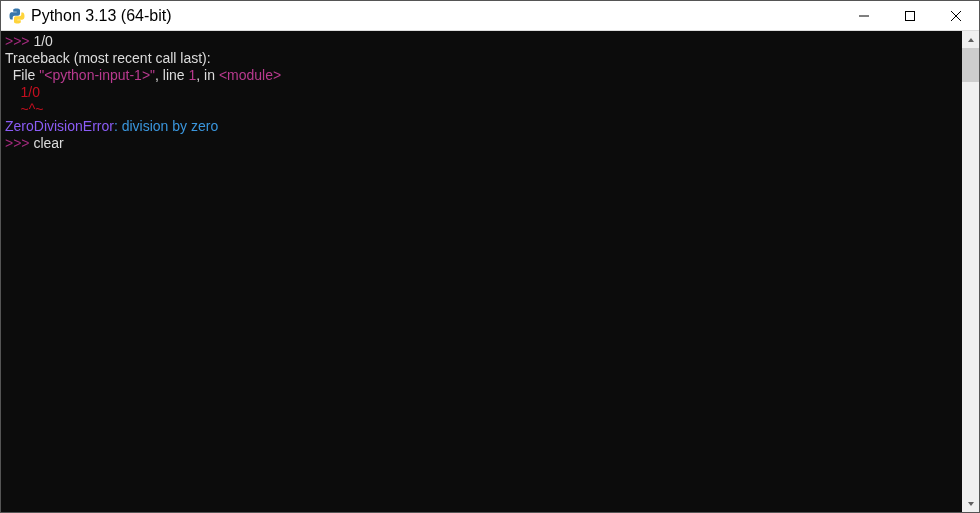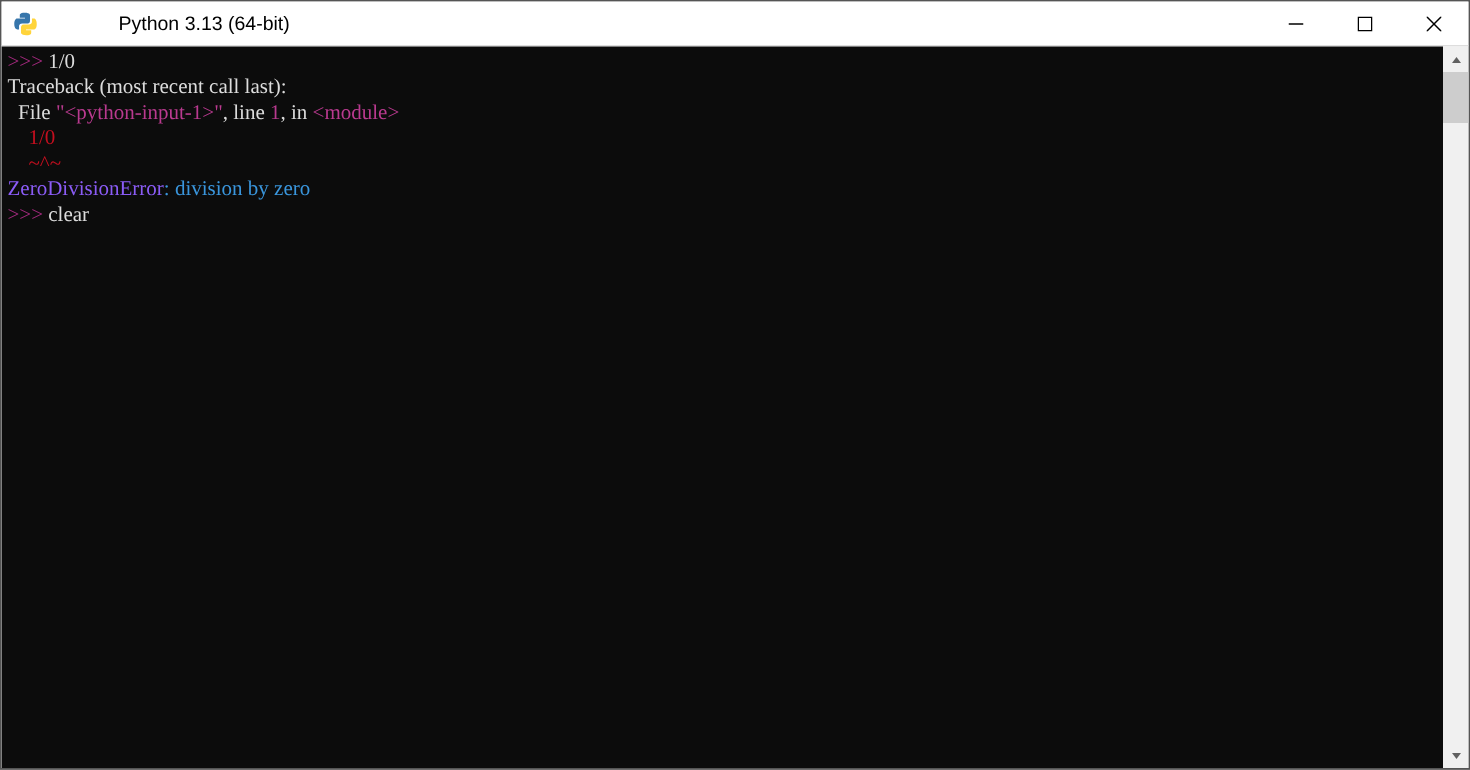--- a/index.html
+++ b/index.html
@@ -20,24 +20,23 @@
     }
     .titlebar-icon {
       width: 16px;
       height: 16px;
       margin: 0 6px 0 8px;
       display: inline-flex;
       align-items: center;
       justify-content: center;
     }
     .titlebar-title {
-      font-size: 13px;
+      font-size: 16px;
       color: #000;
       flex: 0 0 auto;
-      margin-left: 48px;
     }
     .titlebar-spacer { flex: 1; }
     .win-btn {
       width: 46px;
       height: 30px;
       display: flex;
       align-items: center;
       justify-content: center;
       font-size: 10px;
       color: #000;
@@ -45,21 +44,21 @@
     .win-btn svg { width: 10px; height: 10px; }
     .console-area {
       position: relative;
       height: calc(100% - 30px);
       display: flex;
     }
     .console {
       flex: 1;
       background: #0c0c0c;
       color: #cccccc;
-      font-family: Liberation Serif, serif;
+      font-family: Liberation Sans, sans-serif;
       font-size: 14px;
       line-height: 17px;
       padding: 2px 4px;
       white-space: pre;
       overflow: hidden;
     }
     .scrollbar {
       width: 17px;
       background: #f0f0f0;
       position: relative;

